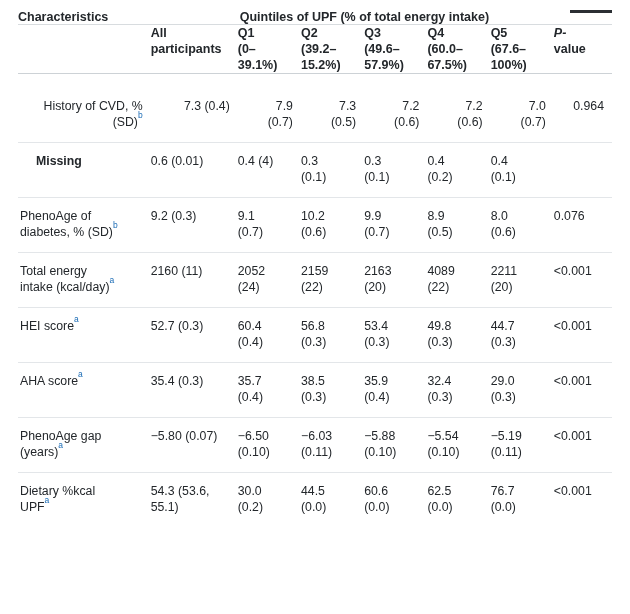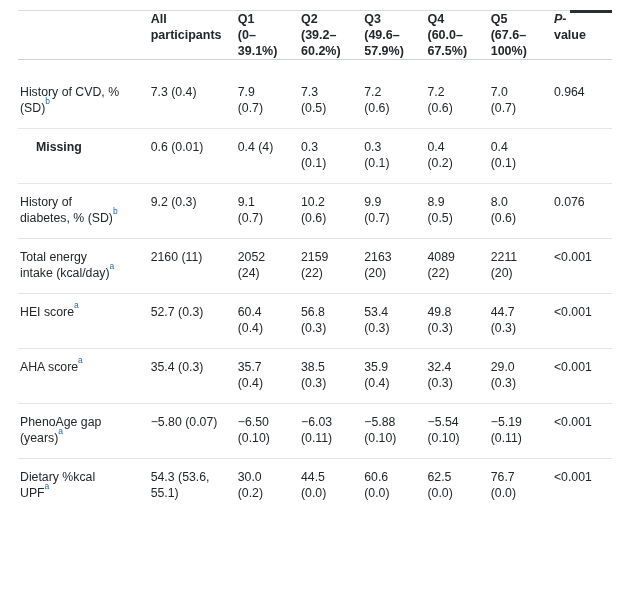--- a/index.html
+++ b/index.html
@@ -89,20 +89,21 @@
   }
   tr.data td.first {
     padding-left: 2px;
   }
   tr.data.indent td.first {
     padding-left: 18px;
     font-weight: bold;
   }
   tr.data.first-data td {
     border-top: none;
+    text-align: right;
   }
   sup {
     font-size: 8.5px;
     line-height: 0;
     position: relative;
     top: -0.35em;
   }
   sup.lnk {
     color: #1a6bb5;
   }
@@ -121,39 +122,43 @@
       <col class="c-char">
       <col class="c-all">
       <col class="c-q">
       <col class="c-q">
       <col class="c-q">
       <col class="c-q">
       <col class="c-q">
       <col class="c-p">
     </colgroup>
     <tbody>
+      <tr class="head-group">
+        <td colspan="2">Characteristics</td>
+        <td colspan="6" class="grp-title">Quintiles of UPF (% of total energy intake)</td>
+      </tr>
       <tr class="row-headsep">
           <td colspan="8"></td>
         </tr>
 
       <tr class="subhead">
         <td class="first"></td>
         <td>
           <span>All</span><br>
           <span>participants</span>
         </td>
         <td>
           <span>Q1</span><br>
           <span>(0–</span><br>
           <span>39.1%)</span>
         </td>
         <td>
           <span>Q2</span><br>
           <span>(39.2–</span><br>
-          <span>60.2%)</span>
+          <span>15.2%)</span>
         </td>
         <td>
           <span>Q3</span><br>
           <span>(49.6–</span><br>
           <span>57.9%)</span>
         </td>
         <td>
           <span>Q4</span><br>
           <span>(60.0–</span><br>
           <span>67.5%)</span>
@@ -198,21 +203,21 @@
         <td><span>0.4 (4)</span></td>
         <td><span>0.3</span><br><span>(0.1)</span></td>
         <td><span>0.3</span><br><span>(0.1)</span></td>
         <td><span>0.4</span><br><span>(0.2)</span></td>
         <td><span>0.4</span><br><span>(0.1)</span></td>
         <td></td>
       </tr>
 
       <tr class="data">
         <td class="first">
-          <span>History of</span><br>
+          <span>PhenoAge of</span><br>
           <span>diabetes, % (SD)</span><sup class="lnk">b</sup>
         </td>
         <td>9.2 (0.3)</td>
         <td><span>9.1</span><br><span>(0.7)</span></td>
         <td><span>10.2</span><br><span>(0.6)</span></td>
         <td><span>9.9</span><br><span>(0.7)</span></td>
         <td><span>8.9</span><br><span>(0.5)</span></td>
         <td><span>8.0</span><br><span>(0.6)</span></td>
         <td>0.076</td>
       </tr>

